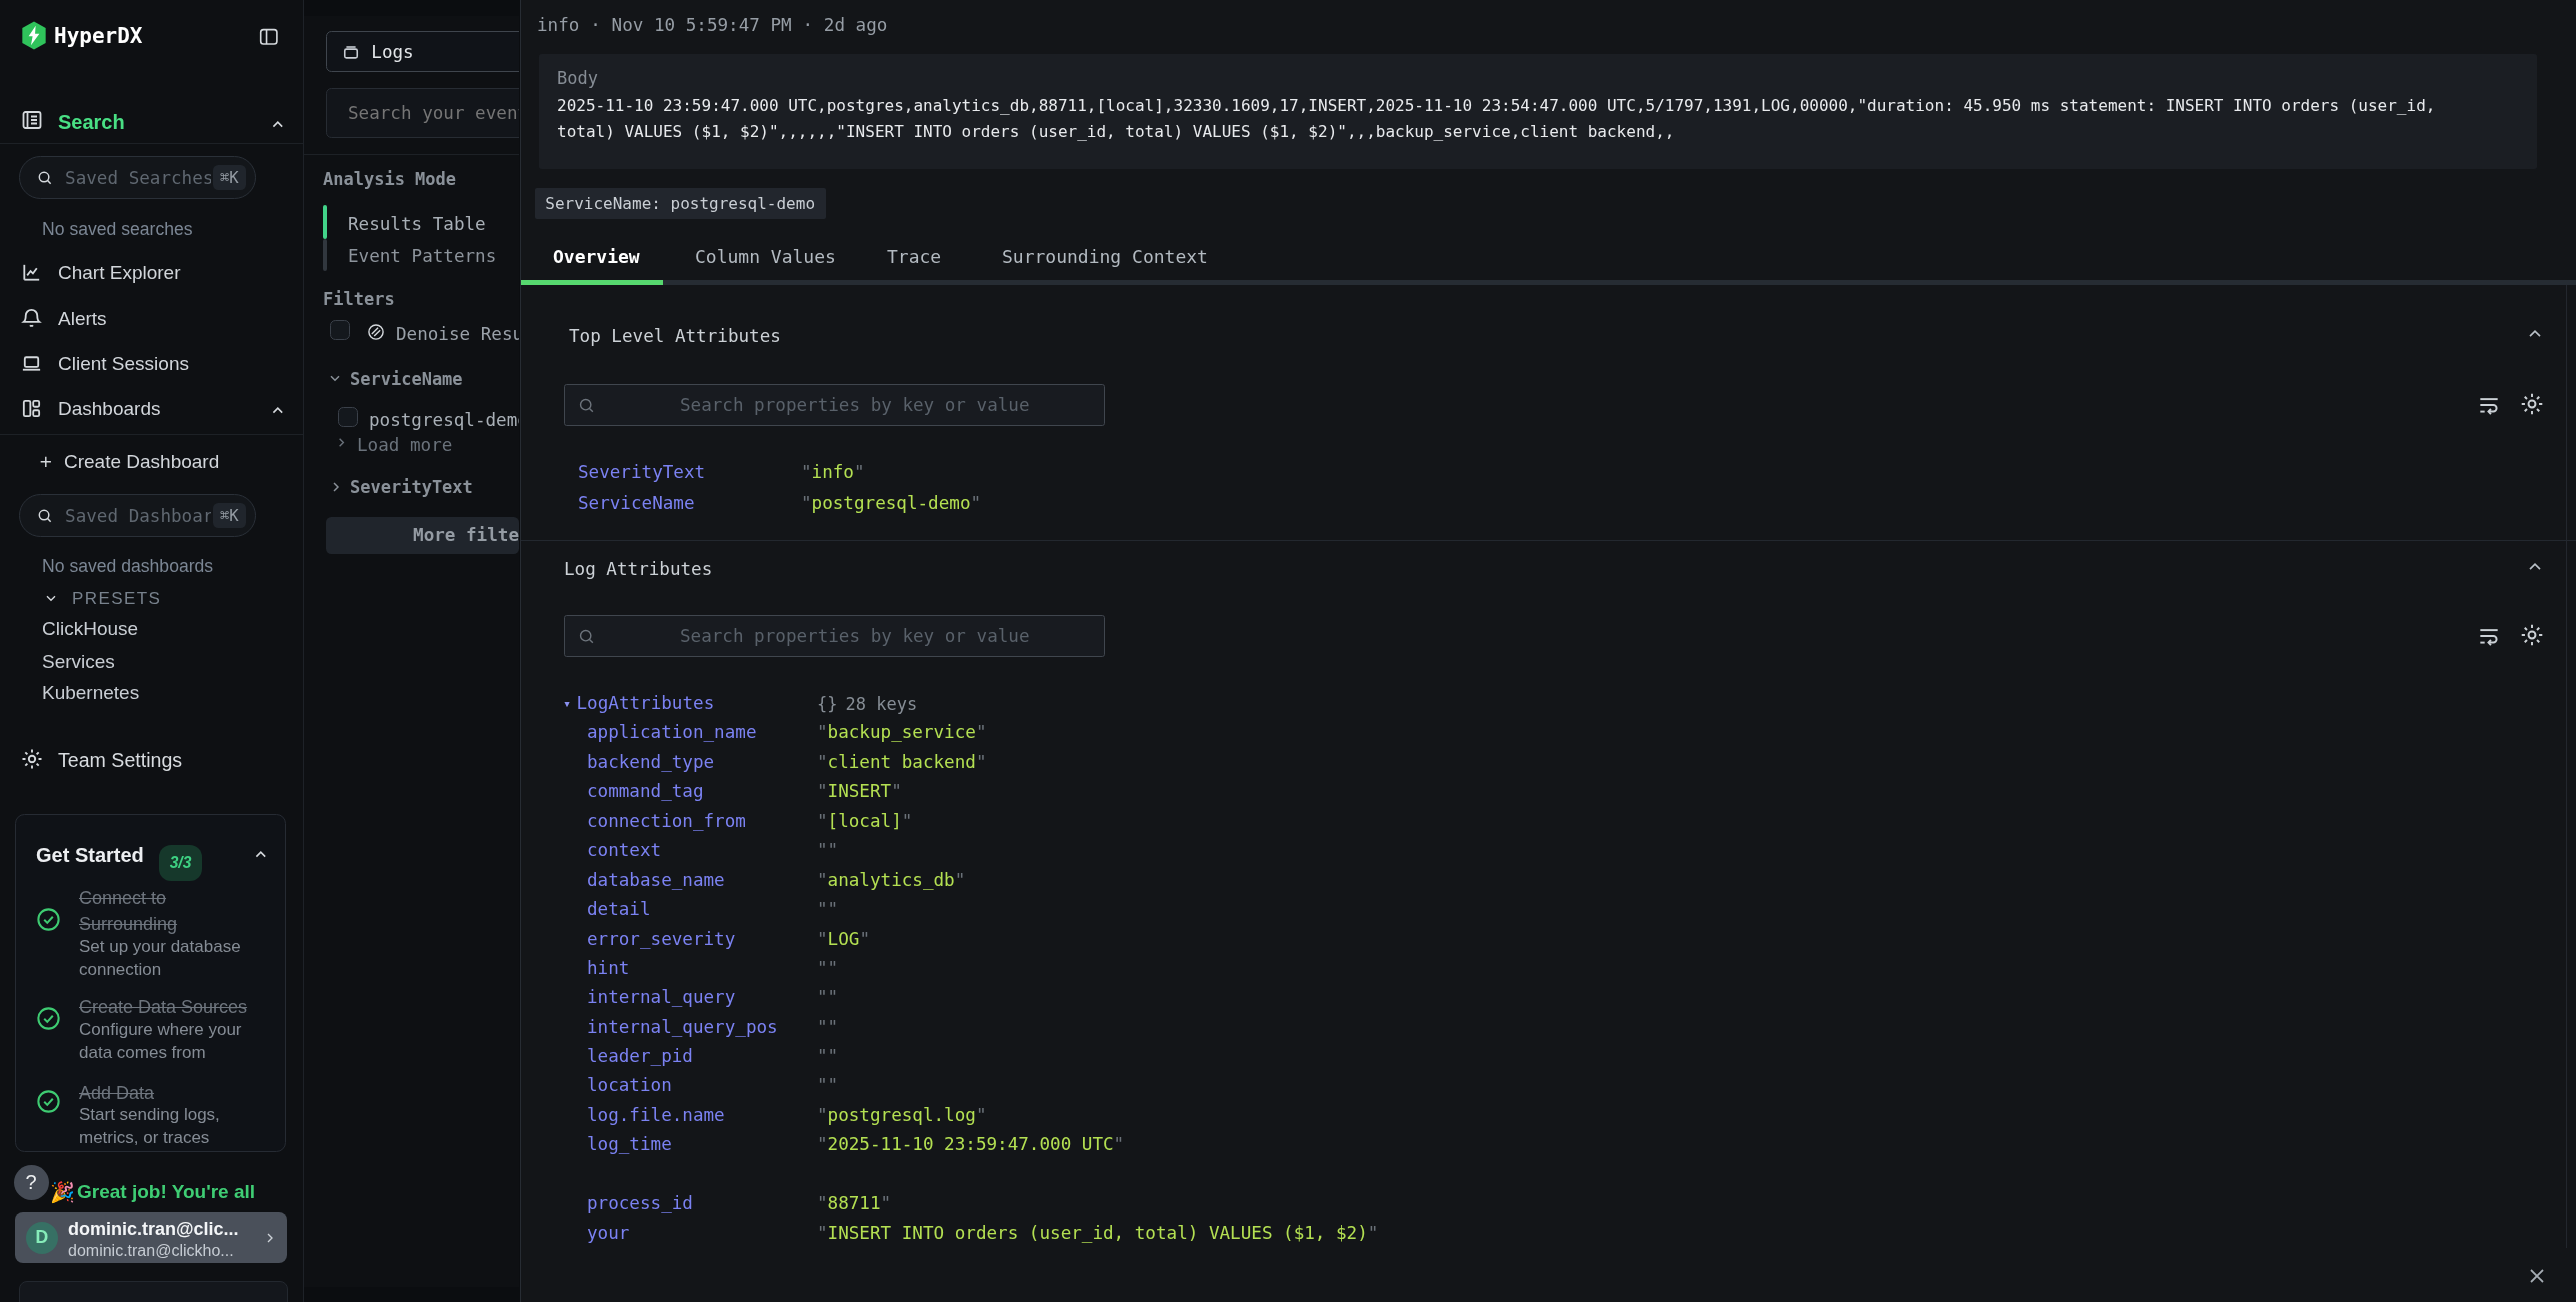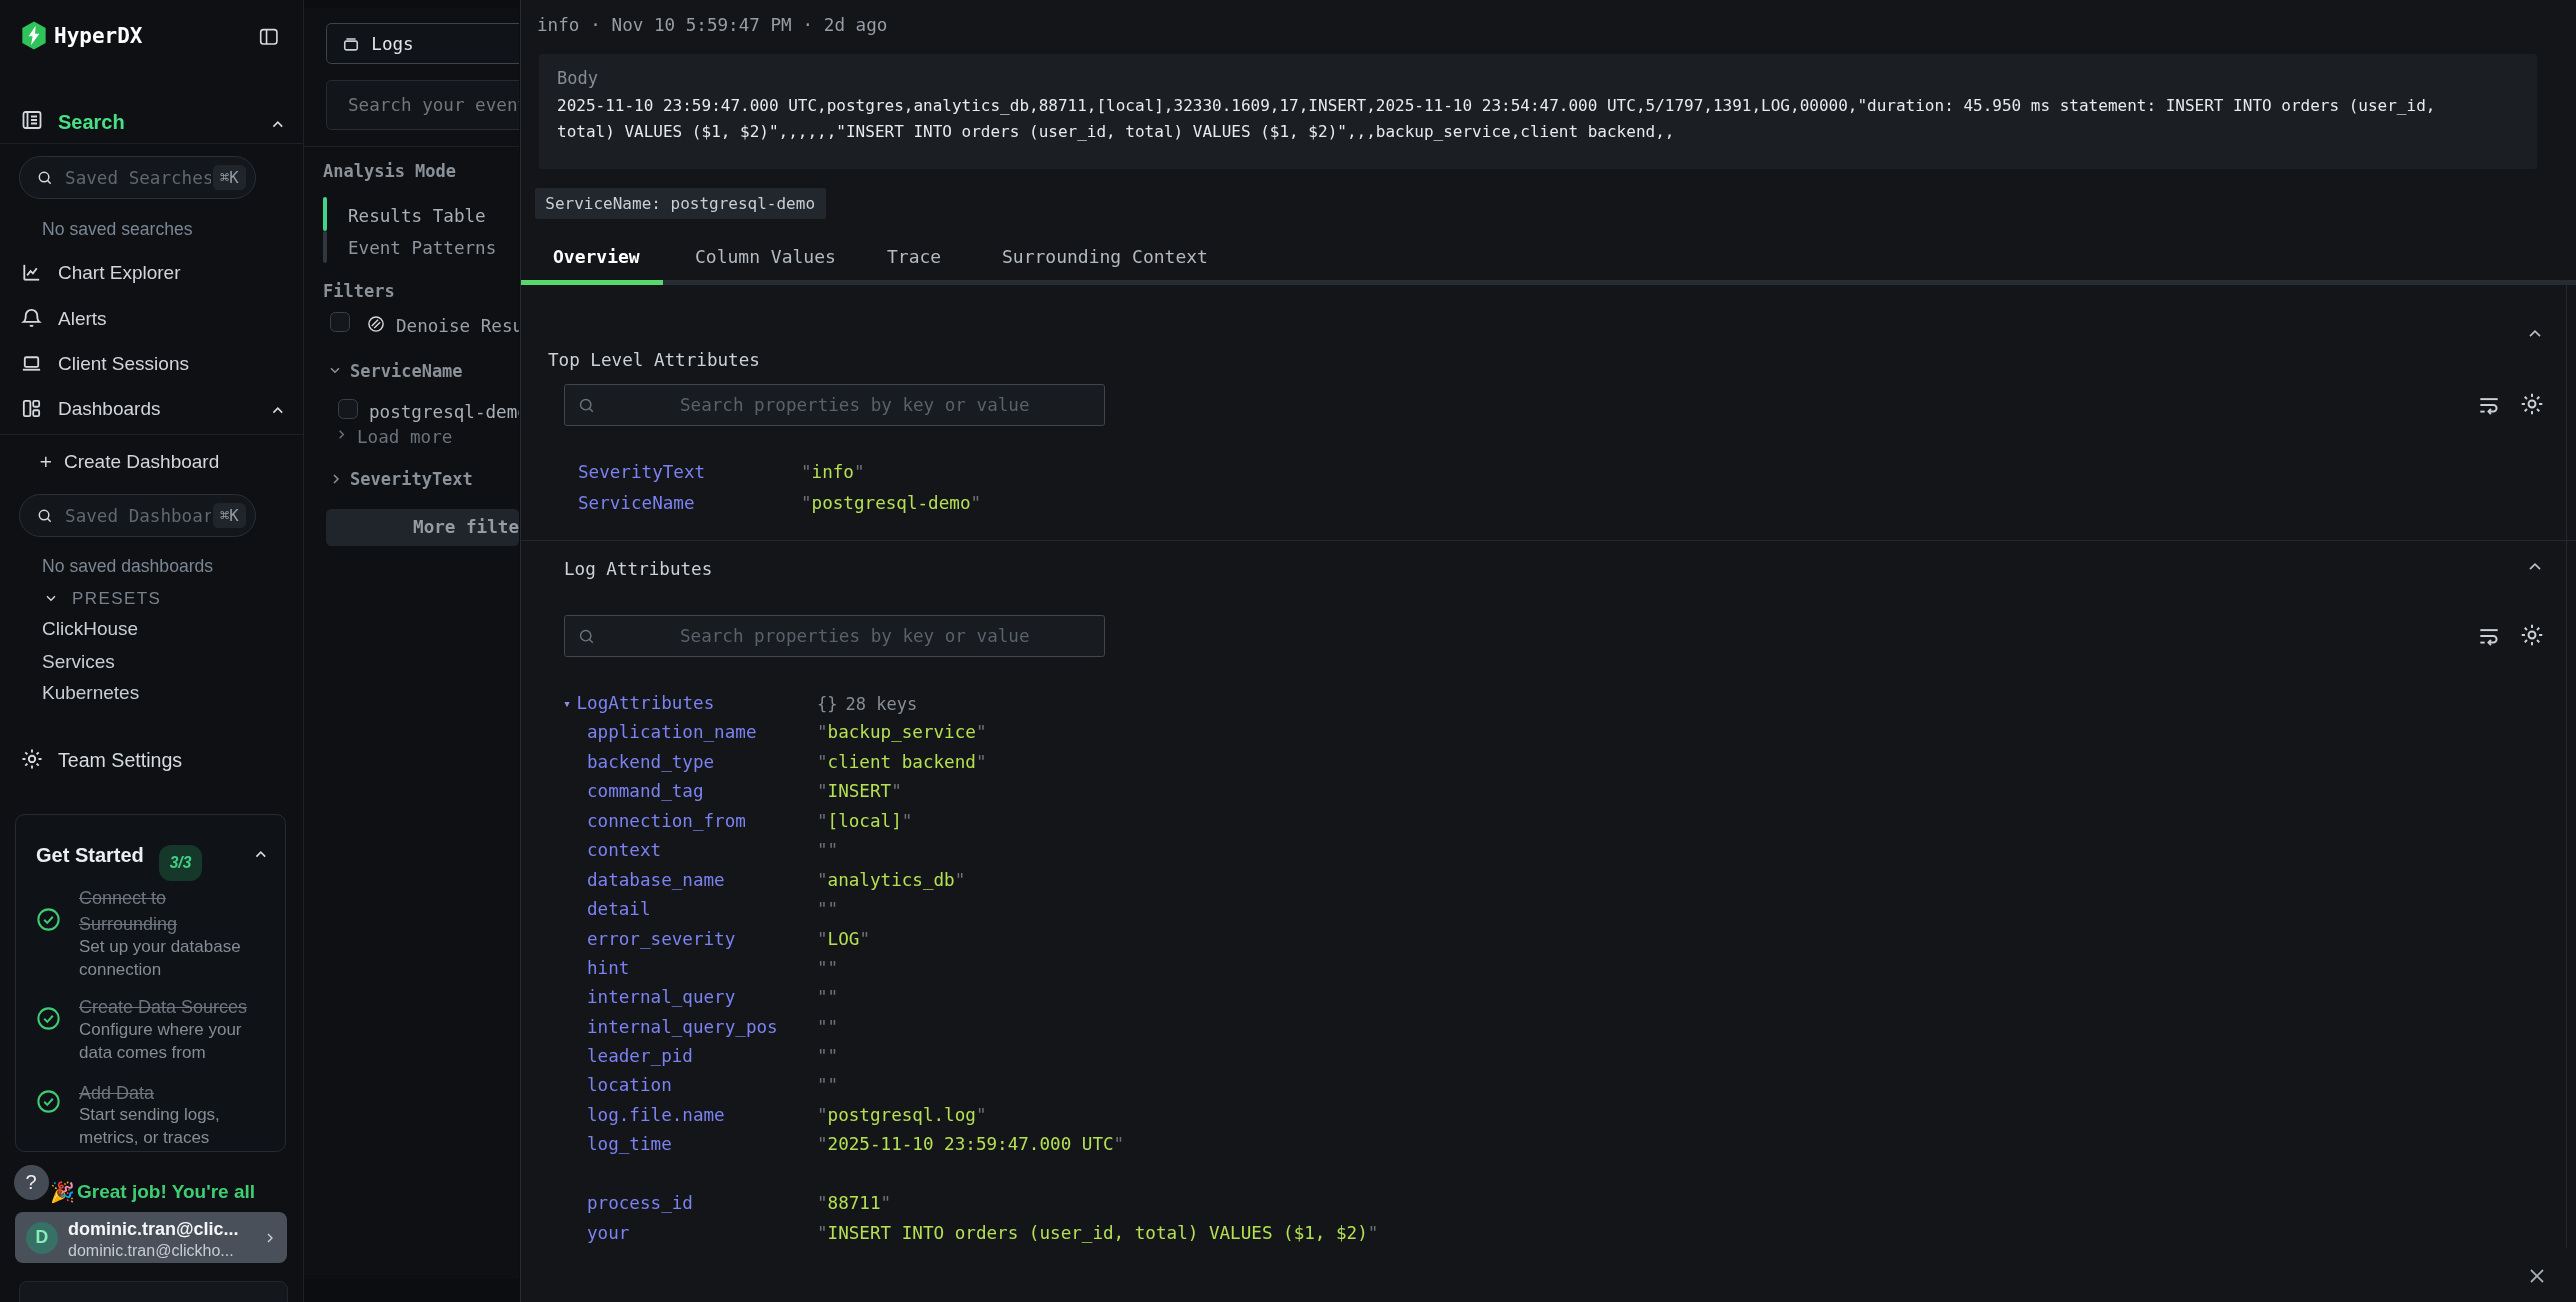--- a/index.html
+++ b/index.html
@@ -15,21 +15,21 @@
   .pillinput input{flex:1;min-width:0;background:transparent;border:none;outline:none;color:#c8ccd2;
         font-family:"DejaVu Sans Mono",monospace;font-size:17.6px;}
   .pillinput input::placeholder{color:#5f6770;}
   .kbadge{background:#20252c;border-radius:5.4px;color:#959ca4;font-size:15.6px;padding:3.4px 6.8px;margin-right:9.5px;white-space:nowrap;}
   .navlabel{font-size:19px;color:#d2d6db;}
   .gs-card{position:absolute;left:15px;top:814px;width:271px;height:338px;background:#0f1217;border:0.7px solid #262b33;border-radius:9.5px;box-sizing:border-box;}
   .gs-title-strike{font-size:18px;line-height:26px;color:#6e757e;text-decoration:line-through;width:179px;}
   .gs-desc{font-size:17px;line-height:23px;color:#858c95;width:179px;}
   .ccircle{position:absolute;width:27px;height:27px;}
   
-  .fpanel{position:absolute;left:304px;top:8px;width:215px;height:1271px;background:#0e1013;overflow:hidden;}
+  .fpanel{position:absolute;left:304px;top:16px;width:215px;height:1271px;background:#0e1013;overflow:hidden;}
   .boxinput{position:absolute;display:flex;align-items:center;border-radius:5.4px;box-sizing:border-box;}
   .cb{position:absolute;width:20px;height:20px;border:1.4px solid #3a4049;border-radius:5.4px;background:#14181d;box-sizing:border-box;}
   .flabel{font-size:17px;font-weight:bold;color:#8a9199;}
   .fitem{font-size:17.6px;color:#a9b0b7;white-space:nowrap;}
   
   .dpanel{position:absolute;left:520px;top:0;width:2056px;height:1303px;background:#131518;border-left:0.7px solid #272c33;box-sizing:border-box;}
   .meta{font-size:17.6px;color:#969da5;display:flex;gap:10.8px;white-space:nowrap;}
   .bodycard{position:absolute;left:18px;top:54px;width:1998px;height:115px;background:#1b1e23;border-radius:2.7px;}
   .bodytext{position:absolute;left:18px;top:39px;width:1928px;font-size:16px;line-height:26px;color:#e8eaed;}
   .tagchip{position:absolute;left:13.5px;top:188px;height:31px;line-height:31px;background:#22262d;border-radius:2px;
@@ -329,21 +329,21 @@
 
     <div class="tab active" style="left:32px;">Overview</div>
     <div class="tab" style="left:174px;">Column Values</div>
     <div class="tab" style="left:366px;">Trace</div>
     <div class="tab" style="left:481px;">Surrounding Context</div>
     <div class="tabline">
         <div class="seg"></div>
       </div>
 
     <div class="section" style="top:285px;height:256px;border-bottom:0.7px solid #23282f;">
-      <div class="abs sectitle" style="left:27px;top:41px;margin-top:24px;">Top Level Attributes</div>
+      <div class="abs sectitle" style="left:48px;top:41px;">Top Level Attributes</div>
       <div class="abs icon" style="right:31px;top:39px;color:#b9c0c7;">
         <svg width="20" height="20" viewBox="0 0 24 24" fill="none" stroke="currentColor" stroke-width="2">
             <polyline points="6 14.5 12 8.5 18 14.5"></polyline>
           </svg>
       </div>
       <div class="propsearch" style="left:43px;top:99px;">
         <span class="icon" style="margin:0 9.5px 0 12px;color:#6d747c;">
           <svg width="19" height="19" viewBox="0 0 24 24" fill="none" stroke="currentColor" stroke-width="1.8">
               <circle cx="11" cy="11" r="6.5"></circle>
               <path d="M15.8 15.8 20 20"></path>

